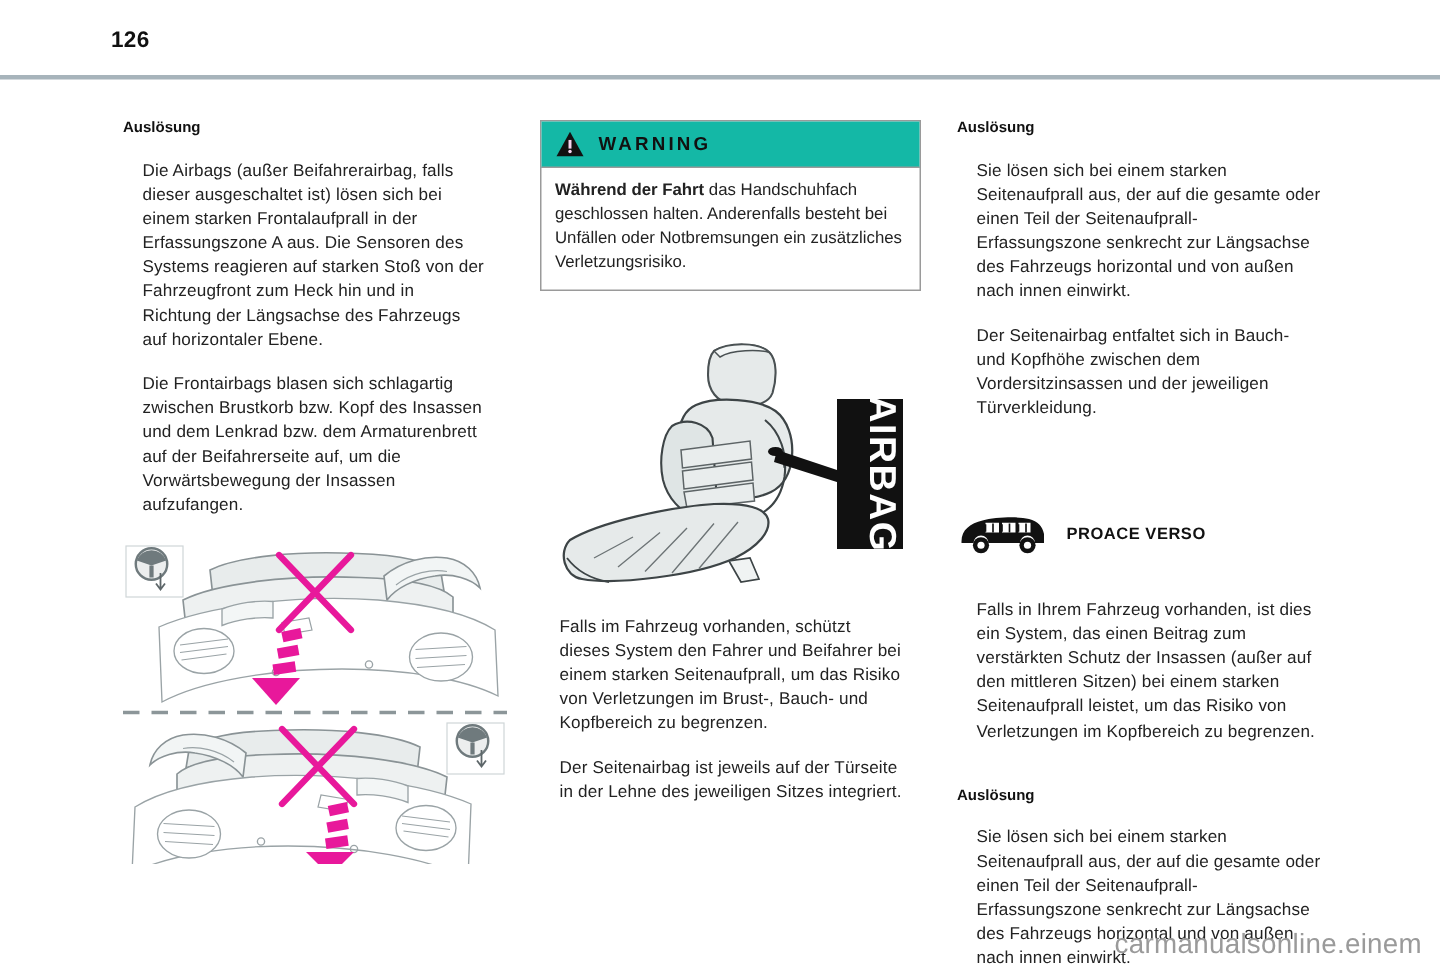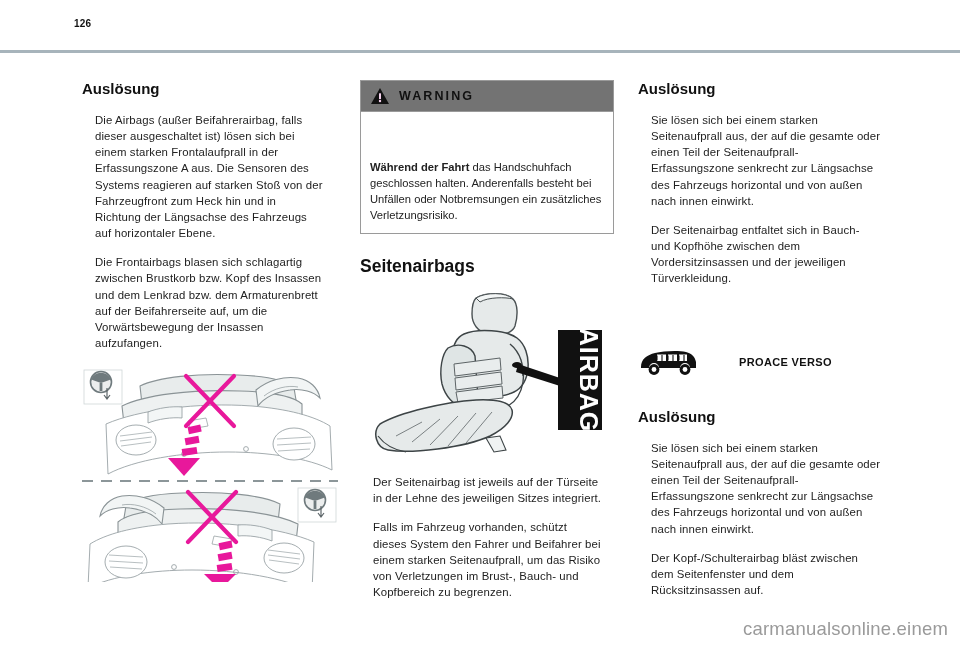--- a/index.html
+++ b/index.html
@@ -14,21 +14,21 @@
     font-family: "Liberation Sans", sans-serif;
     color: #1a1a1a;
     overflow: hidden;
   }
 
   
   #page-number {
     position: absolute;
     left: 74px;
     top: 18px;
-    font-size: 10px;
+    font-size: 15px;
     font-weight: bold;
     letter-spacing: 0.2px;
     color: #111;
   }
   #header-rule {
     position: absolute;
     left: 0;
     right: 0;
     top: 50px;
     height: 3px;
@@ -39,21 +39,21 @@
   .column {
     position: absolute;
     top: 80px;
     width: 256px;
   }
   #col-left   { left: 82px; }
   #col-middle { left: 360px; }
   #col-right  { left: 638px; }
 
   h2.section-title {
-    font-size: 15px;
+    font-size: 10px;
     font-weight: bold;
     margin: 0 0 5px 0;
     line-height: 1.25;
     color: #111;
   }
   h1.big-title {
     font-size: 17.5px;
     font-weight: bold;
     margin: 0 0 9px 0;
     line-height: 1.22;
@@ -72,21 +72,21 @@
   .spacer-lg { height: 22px; }
 
   
   #warning-box {
     border: 1px solid #9a9a9a;
     background: #ffffff;
     width: 254px;
     box-sizing: border-box;
   }
   #warning-header {
-    background: #737373;
+    background: #14b8a6;
     display: flex;
     align-items: center;
     padding: 6px 8px 6px 9px;
     border-bottom: 1px solid #9a9a9a;
   }
   #warning-header .tri {
     width: 20px;
     height: 18px;
     margin-right: 9px;
     flex: none;
@@ -95,36 +95,34 @@
     font-size: 12.5px;
     font-weight: bold;
     letter-spacing: 2.1px;
     color: #111;
   }
   #warning-body {
     padding: 8px 9px 9px 9px;
     font-size: 11.2px;
     line-height: 1.42;
     color: #222;
-    margin-top: 40px;
   }
   #warning-body b { font-weight: bold; }
 
   
   .figure { position: relative; }
   .figure svg { display: block; }
 
   #fig-dash { margin-top: 11px; }
   #fig-seat { margin-top: 6px; }
   #vehicle-badge {
     display: flex;
     align-items: center;
     margin-top: 2px;
     margin-bottom: 4px;
-    gap: 28px;
   }
   #vehicle-badge svg { flex: none; }
   #vehicle-badge-label {
     font-size: 11px;
     font-weight: bold;
     letter-spacing: 0.35px;
     margin-left: 13px;
     color: #111;
   }
 
@@ -241,21 +239,20 @@
       </svg>
       <span id="warning-title">WARNING</span>
     </div>
     <div id="warning-body">
       <b>Während der Fahrt</b><span> das Handschuhfach geschlossen halten. Anderenfalls besteht bei Unfällen oder Notbremsungen ein zusätzliches Verletzungsrisiko.</span>
     </div>
   </div>
 
   <div class="spacer-lg"></div>
 
-  <h1 class="big-title">Seitenairbags</h1>
 
   <div class="figure" id="fig-seat">
     <svg width="256" height="175" viewBox="0 0 256 175" xmlns="http://www.w3.org/2000/svg">
 
       <path d="M116 12 C126 6, 146 6, 153 13 C158 18, 158 30, 155 40
                C152 48, 140 50, 128 48 C118 46, 112 38, 112 28 C112 21, 113 15, 116 12 Z" fill="#e6eaea" stroke="#4a5153" stroke-width="1.4"></path>
       <path d="M116 12 C126 6, 146 6, 153 13 C146 11, 128 11, 120 16 Z" fill="#f3f6f6" stroke="#4a5153" stroke-width="1"></path>
 
       <path d="M128 48 L131 56 M146 48 L148 55" stroke="#4a5153" stroke-width="1.2" fill="none"></path>
 
@@ -284,22 +281,22 @@
       <path d="M158 78 L200 92 L200 100 L156 86 Z" fill="#111111"></path>
       <ellipse cx="157" cy="79" rx="5" ry="3" fill="#111111"></ellipse>
 
       <g>
         <rect x="198" y="44" width="44" height="100" fill="#111111"></rect>
         <text x="220" y="94" fill="#ffffff" font-family="'Liberation Sans', sans-serif" font-size="25" font-weight="bold" letter-spacing="1" text-anchor="middle" transform="rotate(90 220 94)">AIRBAG</text>
       </g>
     </svg>
   </div>
 
+  <p class="body-text">Falls im Fahrzeug vorhanden, schützt dieses System den Fahrer und Beifahrer bei einem starken Seitenaufprall, um das Risiko von Verletzungen im Brust-, Bauch- und Kopfbereich zu begrenzen.</p>
   <p class="body-text">Der Seitenairbag ist jeweils auf der Türseite in der Lehne des jeweiligen Sitzes integriert.</p>
-  <p class="body-text">Falls im Fahrzeug vorhanden, schützt dieses System den Fahrer und Beifahrer bei einem starken Seitenaufprall, um das Risiko von Verletzungen im Brust-, Bauch- und Kopfbereich zu begrenzen.</p>
 </div>
 
 <div class="column" id="col-right">
 
   <h2 class="section-title">Auslösung</h2>
 
   <p class="body-text">Sie lösen sich bei einem starken Seitenaufprall aus, der auf die gesamte oder einen Teil der Seitenaufprall-Erfassungszone senkrecht zur Längsachse des Fahrzeugs horizontal und von außen nach innen einwirkt.</p>
   <p class="body-text">Der Seitenairbag entfaltet sich in Bauch- und Kopfhöhe zwischen dem Vordersitzinsassen und der jeweiligen Türverkleidung.</p>
 
   <div class="spacer-md"></div>
@@ -319,20 +316,21 @@
       <circle cx="16" cy="23.5" r="5.4" fill="#111111"></circle>
       <circle cx="16" cy="23.5" r="2.4" fill="#ffffff"></circle>
       <circle cx="47" cy="23.5" r="5.4" fill="#111111"></circle>
       <circle cx="47" cy="23.5" r="2.4" fill="#ffffff"></circle>
     </svg>
     <span id="vehicle-badge-label">PROACE VERSO</span>
   </div>
 
   <div class="spacer-sm"></div>
 
+  <p class="body-text">Falls in Ihrem Fahrzeug vorhanden, ist dies ein System, das einen Beitrag zum verstärkten Schutz der Insassen (außer auf den mittleren Sitzen) bei einem starken Seitenaufprall leistet, um das Risiko von Verletzungen im Kopfbereich zu begrenzen.</p>
 
   <div class="spacer-md"></div>
 
   <h2 class="section-title">Auslösung</h2>
 
   <p class="body-text">Sie lösen sich bei einem starken Seitenaufprall aus, der auf die gesamte oder einen Teil der Seitenaufprall-Erfassungszone senkrecht zur Längsachse des Fahrzeugs horizontal und von außen nach innen einwirkt.</p>
   <p class="body-text">Der Kopf-/Schulterairbag bläst zwischen dem Seitenfenster und dem Rücksitzinsassen auf.</p>
 </div>
 
 <div id="watermark">carmanualsonline.einem</div>

